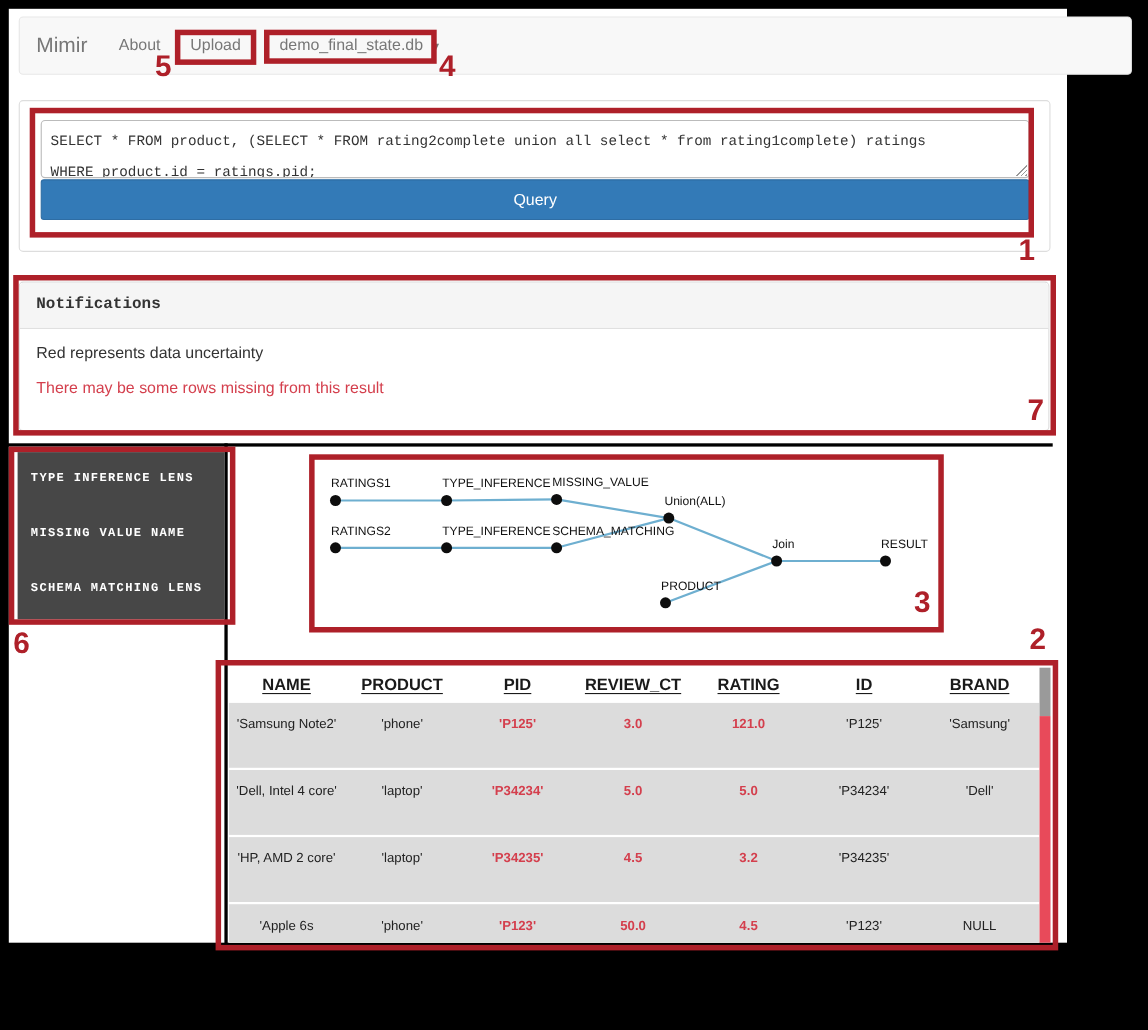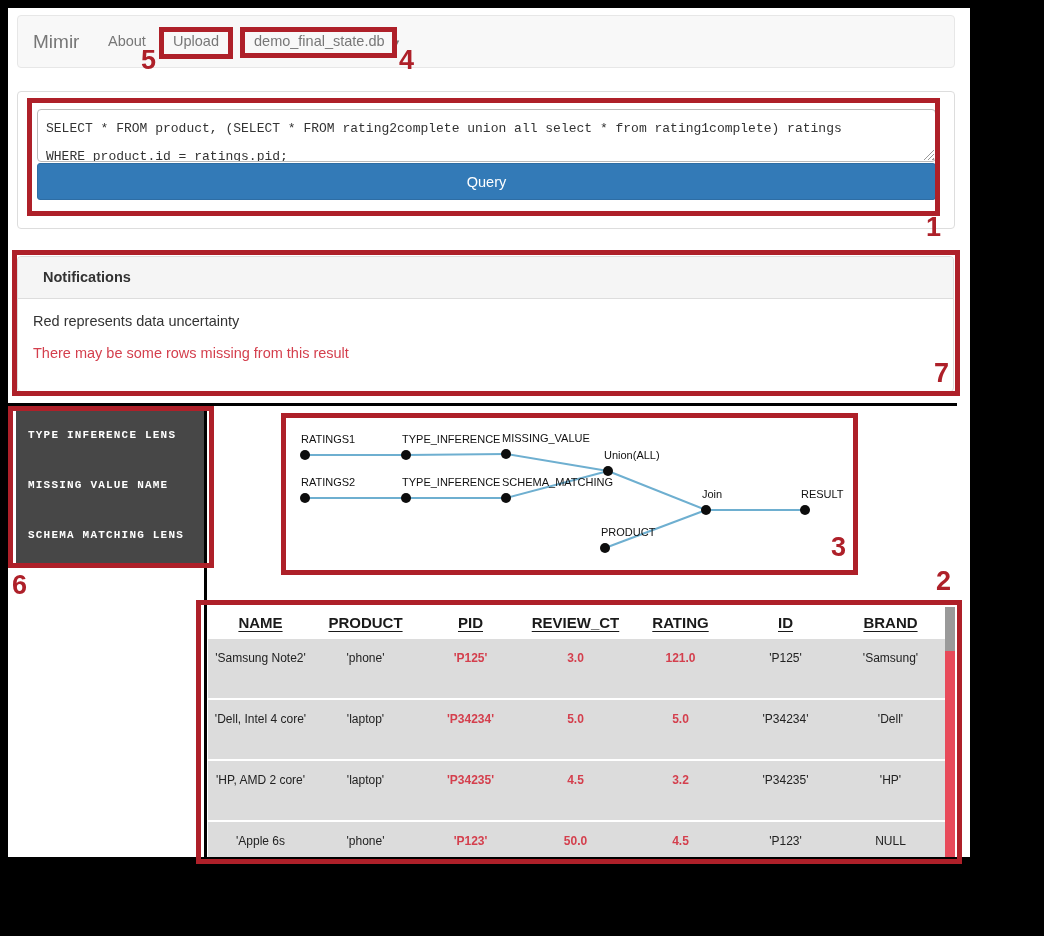--- a/index.html
+++ b/index.html
@@ -2,21 +2,21 @@
 <html><head>
 <meta charset="utf-8">
 <style>
   html,body{margin:0;padding:0;background:#000;}
   .frame{position:relative;width:1044px;height:936px;background:#000;overflow:hidden;
          font-family:"Liberation Sans",sans-serif;}
   .page{position:absolute;left:8px;top:8px;width:962px;height:849px;background:#fff;}
   .abs{position:absolute;}
 
   
-  .navbar{left:17px;top:15px;width:938px;height:53px;background:#f8f8f8;
+  .navbar{left:17px;top:15px;width:1012px;height:53px;background:#f8f8f8;
           border:1px solid #e7e7e7;border-radius:4px;box-sizing:border-box;}
   .navbar .brand{position:absolute;left:15px;top:0;line-height:51px;font-size:19px;color:#777;}
   .nav-link{position:absolute;top:0;line-height:51px;font-size:14.5px;color:#777;cursor:pointer;}
   .nav-about{left:90px;}
   .nav-upload{left:155px;}
   .nav-db{left:236px;}
   .caret{display:inline-block;margin-left:5px;font-size:11px;color:#777;}
 
   
   .query-panel{left:17px;top:91px;width:938px;height:138px;border:1px solid #ddd;
@@ -31,22 +31,22 @@
       clip-path:polygon(100% 0,100% 100%,0 100%);}
   .query-button{left:37px;top:163px;width:899px;height:37px;background:var(--blue);
       border:1px solid #2e6da4;border-radius:3px;color:#fff;font-size:14.5px;
       display:flex;align-items:center;justify-content:center;cursor:pointer;box-sizing:border-box;
       font-family:"Liberation Sans",sans-serif;}
 
   
   .notif-panel{left:17px;top:256px;width:937px;height:136px;border:1px solid #ddd;
       border-radius:4px;box-sizing:border-box;background:#fff;}
   .notif-heading{height:41px;background:#f5f5f5;border-bottom:1px solid #ddd;
-      border-radius:4px 4px 0 0;padding:0 25px;line-height:41px;font-size:14.5px;color:#333;
-      font-weight:bold;}
+      border-radius:4px 4px 0 0;padding:0 15px;line-height:41px;font-size:14.5px;color:#333;
+      font-weight:bold;font-family:Liberation Mono, monospace;}
   .notif-body{padding:14px 15px;font-size:14.5px;}
   .notif-info{color:#333;}
   .notif-warning{color:var(--red-text);margin-top:16px;}
 
   
   .hline{left:7px;top:403px;width:950px;height:3px;background:#000;}
   .vline{left:204px;top:403px;width:3px;height:455px;background:#000;}
 
   
   .lens-panel{left:16px;top:411px;width:188px;height:152px;background:var(--lens-bg);
@@ -193,21 +193,20 @@
           <div class="tcell">'P34234'</div>
           <div class="tcell">'Dell'</div>
         </div>
         <div class="trow">
           <div class="tcell">'HP, AMD 2 core'</div>
           <div class="tcell">'laptop'</div>
           <div class="tcell red">'P34235'</div>
           <div class="tcell red">4.5</div>
           <div class="tcell red">3.2</div>
           <div class="tcell">'P34235'</div>
-          <div class="tcell">'HP'</div>
         </div>
         <div class="trow">
           <div class="tcell">'Apple 6s</div>
           <div class="tcell">'phone'</div>
           <div class="tcell red">'P123'</div>
           <div class="tcell red">50.0</div>
           <div class="tcell red">4.5</div>
           <div class="tcell">'P123'</div>
           <div class="tcell">NULL</div>
         </div>

